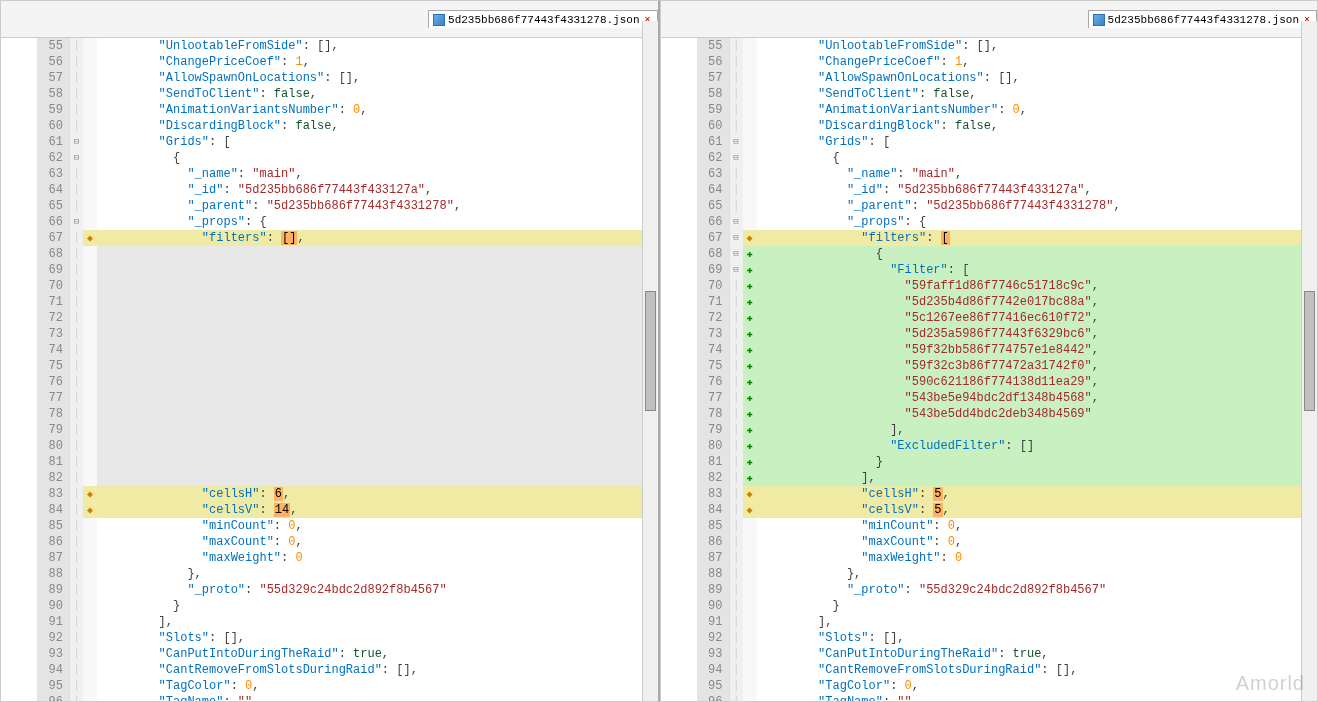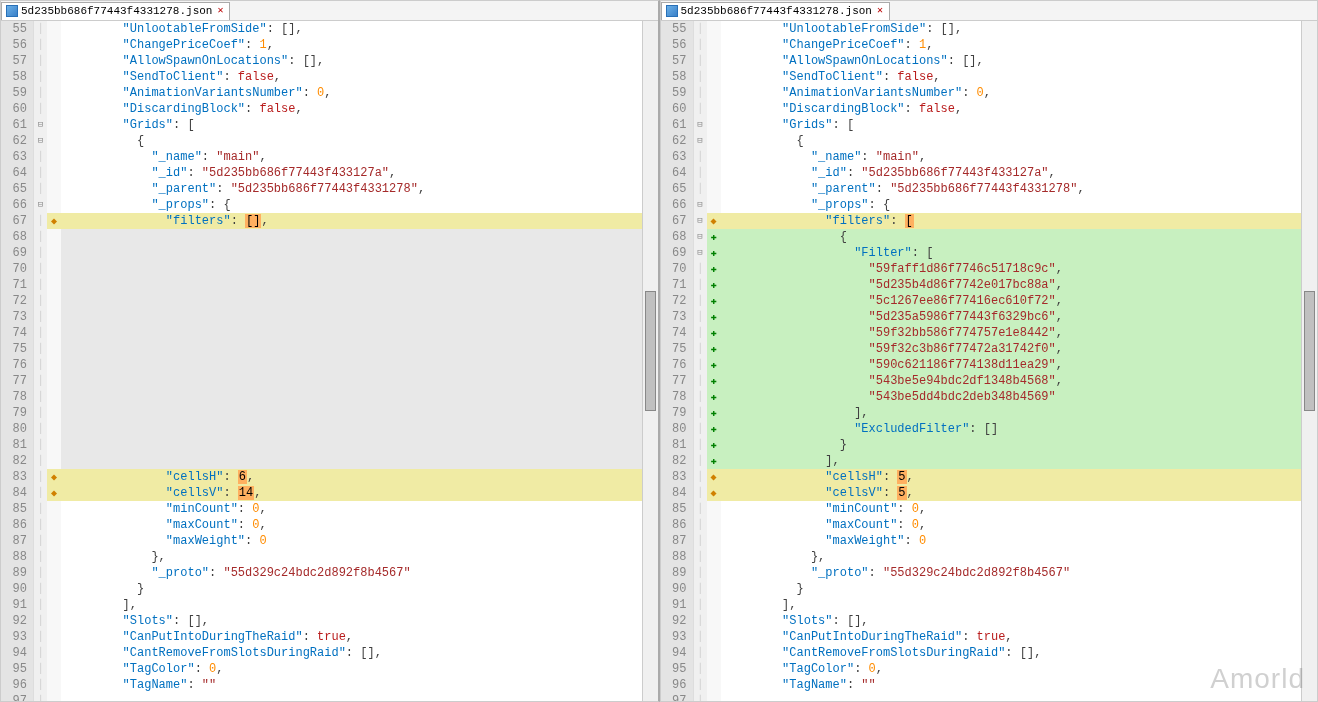--- a/index.html
+++ b/index.html
@@ -18,22 +18,23 @@
   flex-direction: column;
   border: 1px solid #ccc;
   background: #fff;
   position: relative;
 }
 .pane-left { border-right: 2px solid #aaa; }
 .tabbar {
   display: flex;
   background: #f4f4f4;
   border-bottom: 1px solid #ccc;
-  height: 20px;
+  height: 37px;
   align-items: center;
+  justify-content: flex-end;
 }
 .tab {
   display: flex;
   align-items: center;
   padding: 1px 4px;
   background: #fff;
   border: 1px solid #aaa;
   border-bottom: none;
   font-size: 11px;
   height: 18px;
@@ -52,36 +53,37 @@
   font-weight: bold;
   font-size: 10px;
   line-height: 10px;
   text-align: center;
 }
 .editor {
   flex: 1;
   display: flex;
   overflow: hidden;
   background: #fff;
+  padding-left: 36px;
 }
 .line {
   height: 16px;
   line-height: 16px;
   display: flex;
 }
 .line > div { height: 16px; line-height: 16px; }
 .ln { width: 32px; text-align: right; padding-right: 6px; color: #888; background: #e4e4e4; }
 .fold { width: 14px; text-align: center; background: #f0f0f0; border-left:1px solid #ddd; font-size:9px; color:#888;}
 .diff { width: 14px; text-align: center; background: #f8f8f8; font-size: 11px;}
 .code { flex: 1; padding-left: 4px; white-space: pre; }
 
 .key { color: #0070c0; }
 .str { color: #a52a2a; }
 .num { color: #ff8c00; }
-.bool { color: #b91c1c; }
+.bool { color: #14532d; }
 .pun { color: #404040; }
 
 .hl-yellow .code, .hl-yellow .diff { background: #f0eba4; }
 .hl-yellow .diff::before { content: "◆"; color: #d08000; font-size:10px;}
 .hl-green .code, .hl-green .diff { background: #c8f0c0; }
 .hl-green .diff::before { content: "✚"; color: #008000; font-size:10px;}
 .hl-gray .code { background: #e8e8e8; }
 .hl-orange { background: #ffb060; padding:0 1px;}
 .fold-open::before { content:"⊟"; color:#888;}
 .fold-line::before { content:"│"; color:#ccc; font-size:10px;}
@@ -89,21 +91,21 @@
   position: absolute; right: 0; top: 20px; bottom: 0; width: 16px;
   background: #f0f0f0; border-left:1px solid #ccc;
 }
 .scroll-thumb {
   position: absolute; left: 2px; right: 2px;
   background: #c0c0c0; border:1px solid #888;
 }
 .watermark {
   position: absolute;
   right: 12px; bottom: 6px;
-  font-size: 28px;
+  font-size: 20px;
   color: rgba(120,120,120,0.35);
   font-family: Arial, sans-serif;
   letter-spacing: 1px;
   pointer-events: none;
 }
 </style>
 </head>
 <body>
 
 <div class="pane pane-left">

